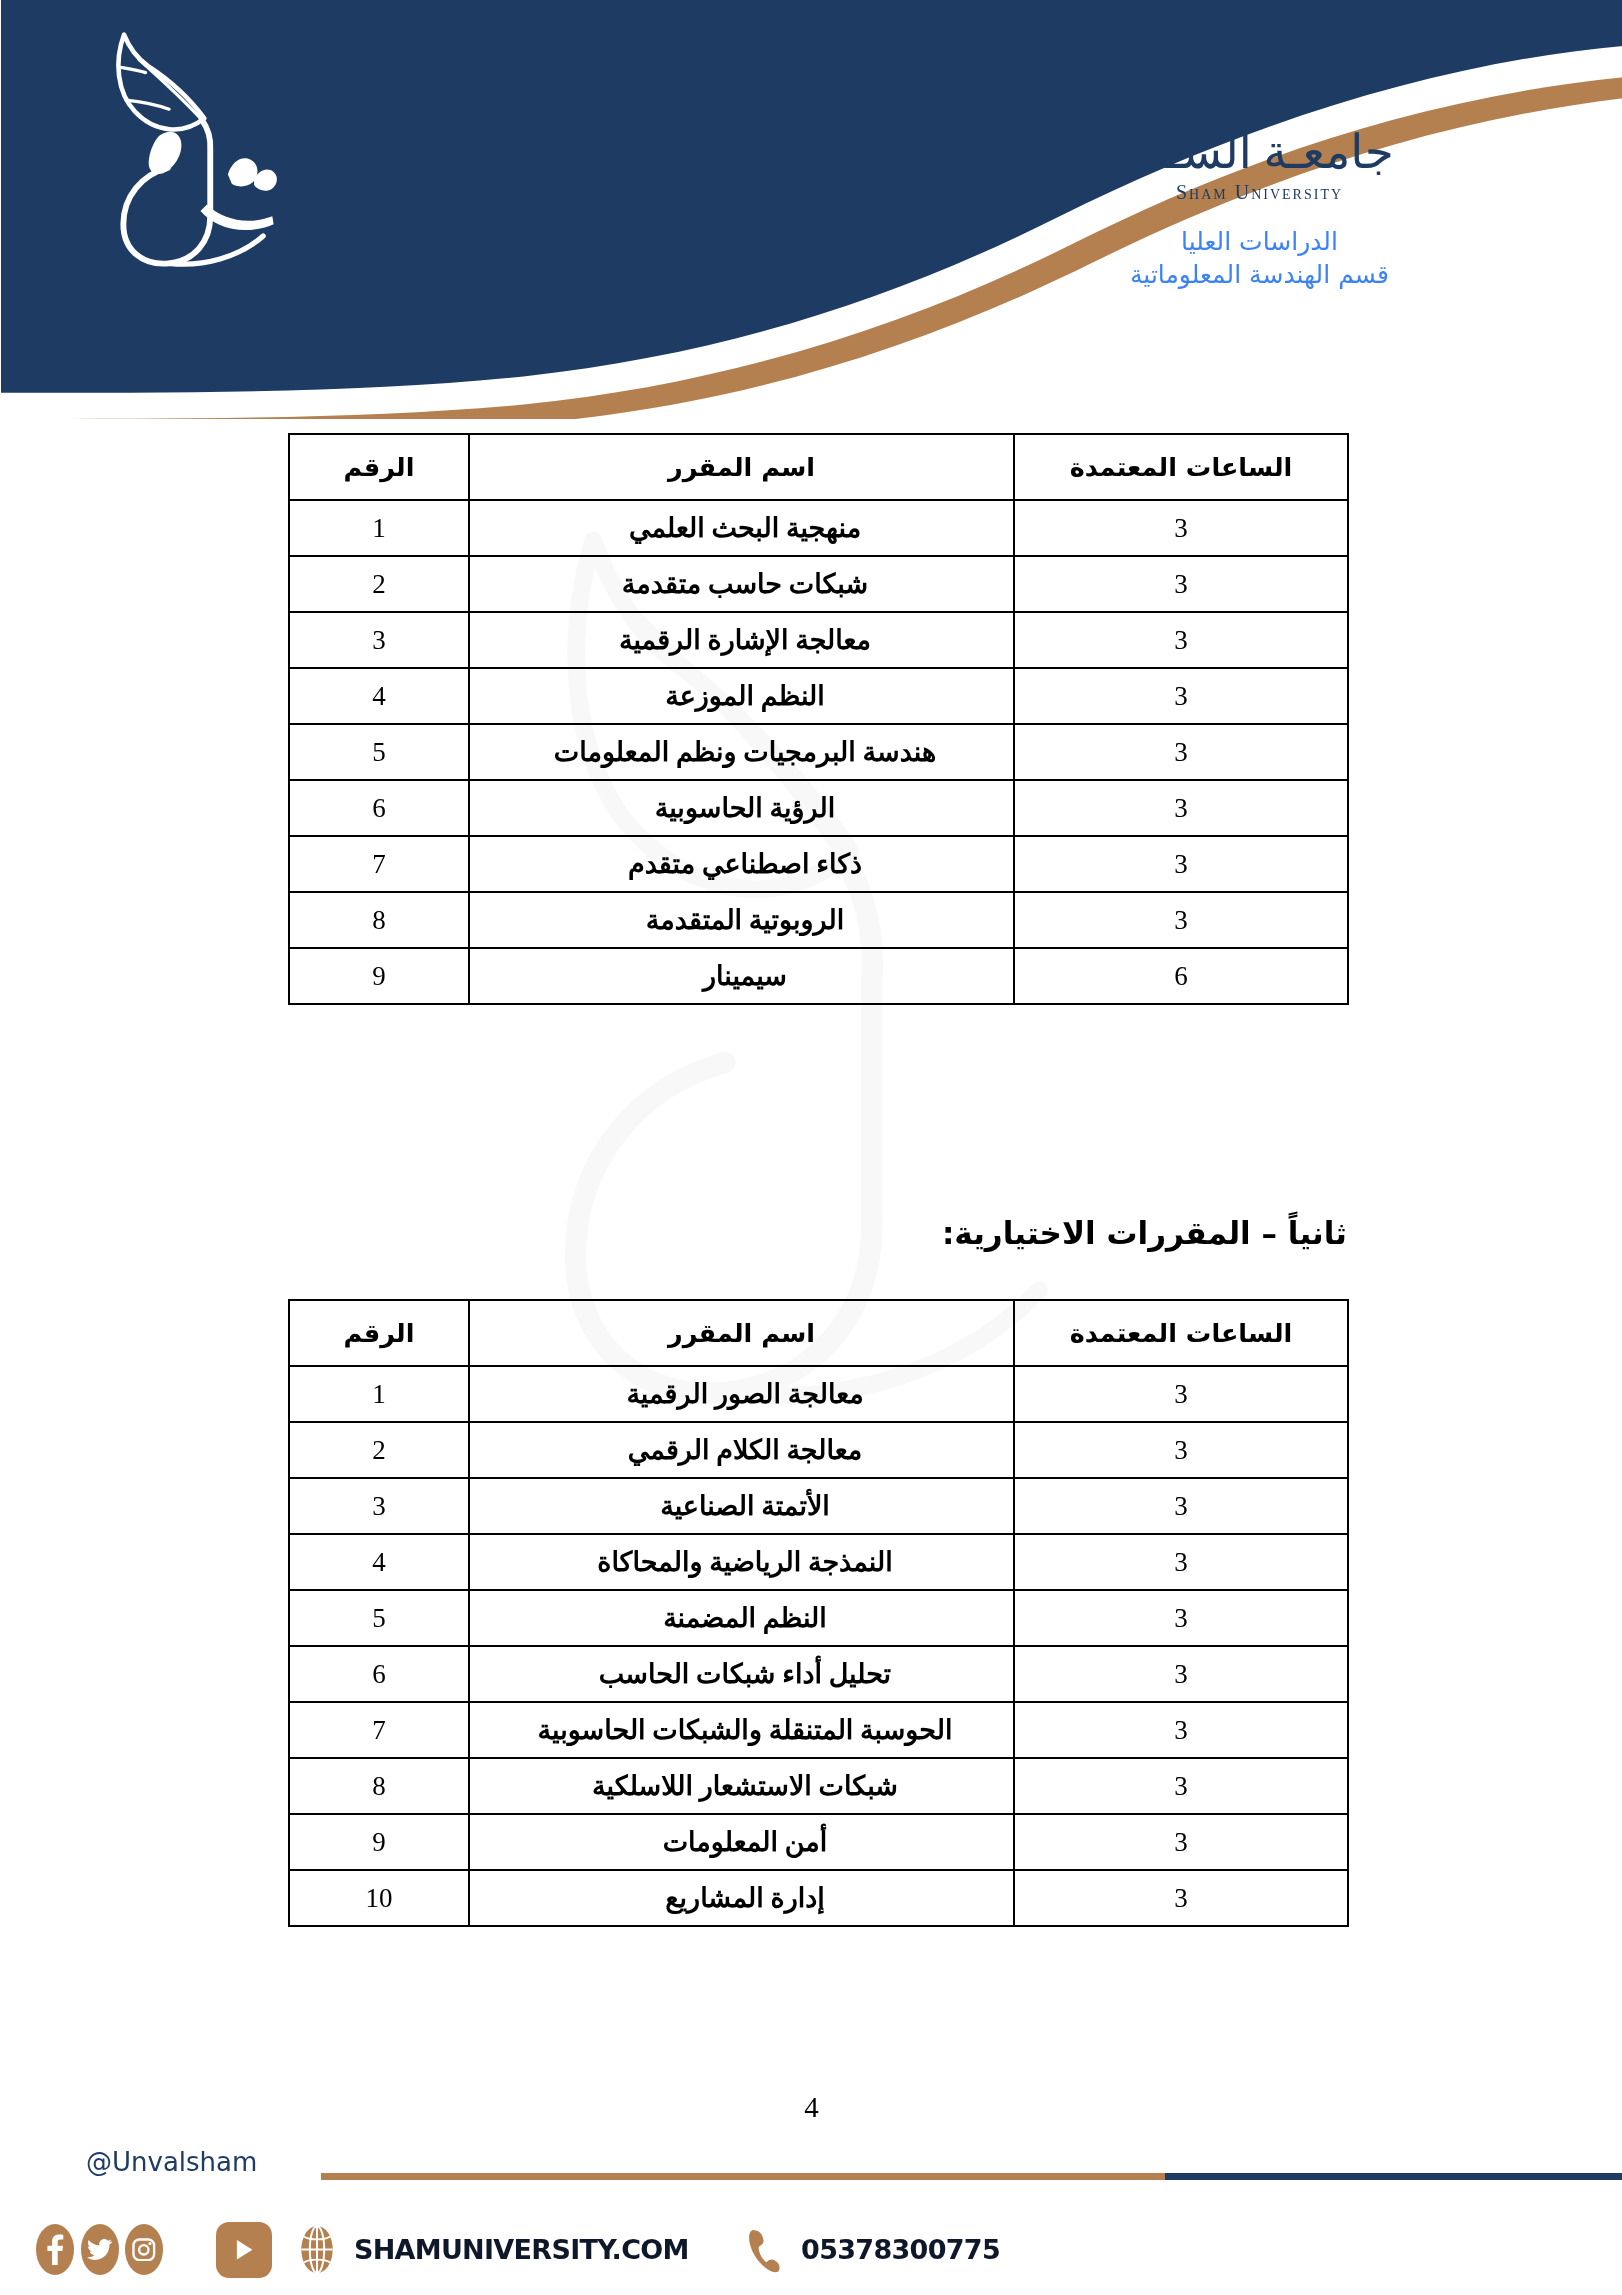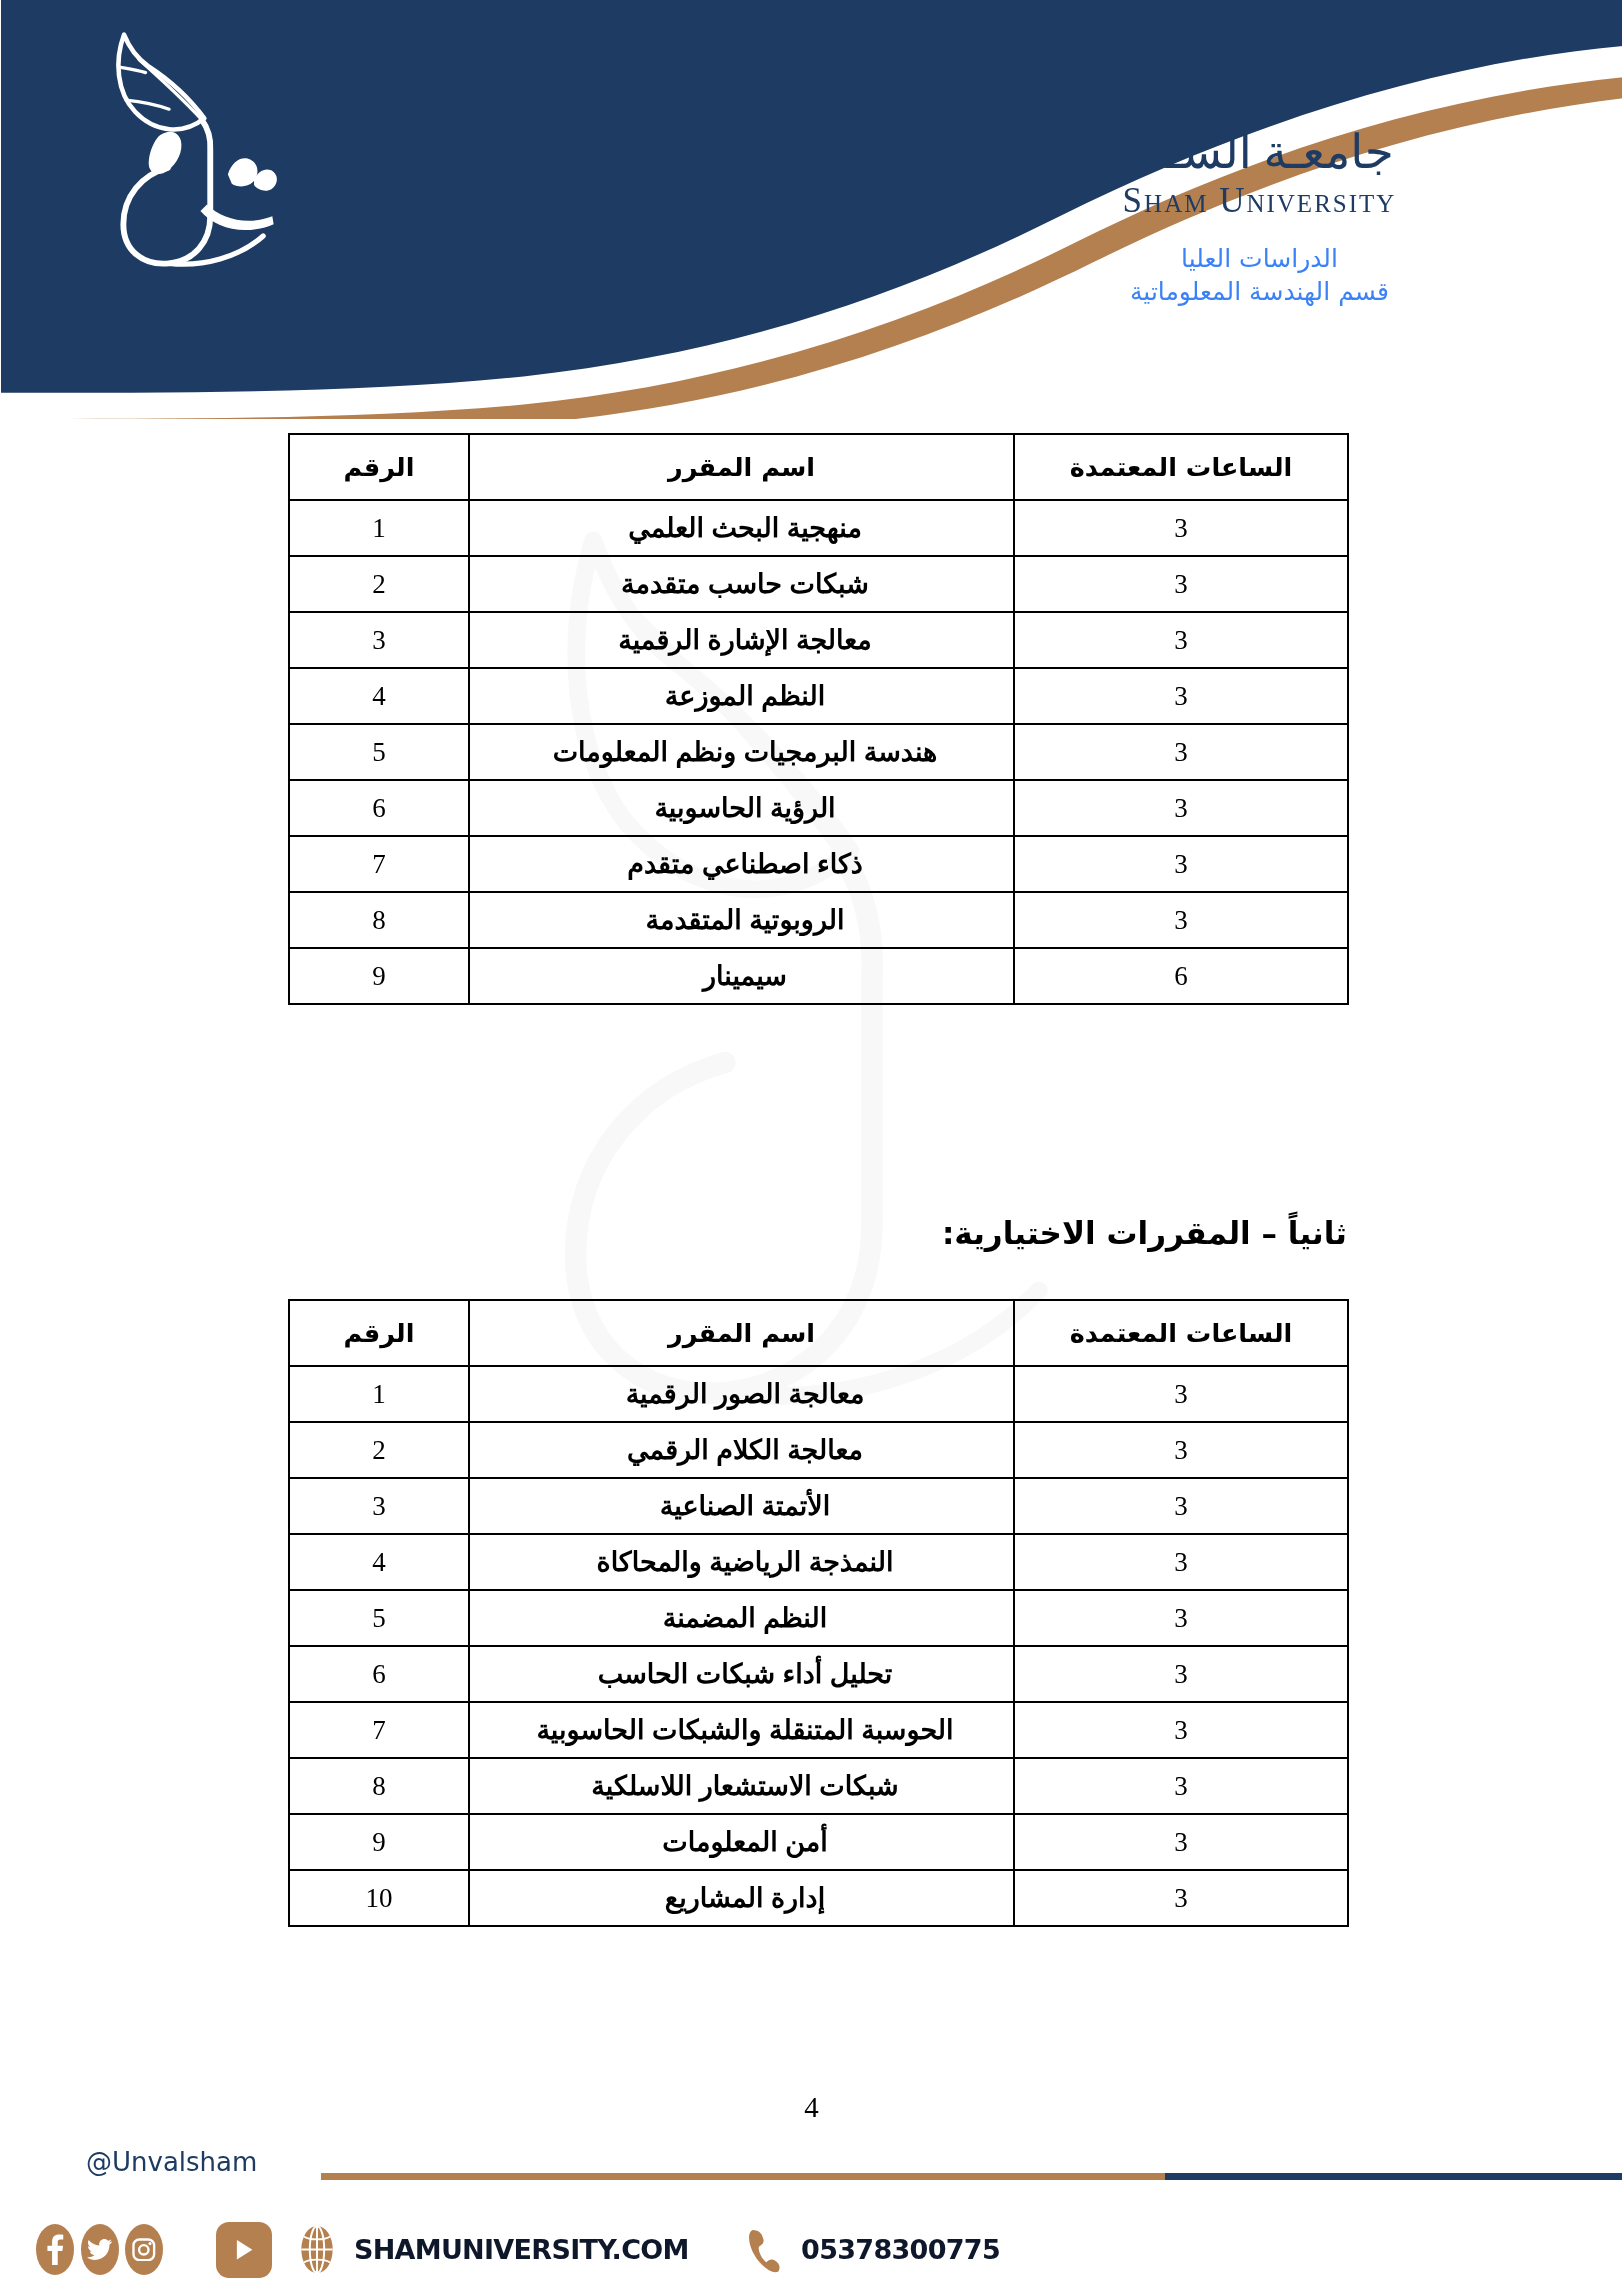--- a/index.html
+++ b/index.html
@@ -48,21 +48,21 @@
     font-family: Liberation Serif, serif;
     font-size: 47px;
     font-weight: 300;
     letter-spacing: 2.6px;
     color: #1e3c63;
     line-height: 1.05;
     white-space: nowrap;
   }
   #univ-name-en {
     font-family: "Liberation Serif", "DejaVu Serif", serif;
-    font-size: 35px;
+    font-size: 20px;
     font-variant: small-caps;
     letter-spacing: 2px;
     color: #1e3c63;
     margin-top: 3.9px;
     direction: ltr;
   }
   #dept-line-1, #dept-line-2 {
     font-family: "DejaVu Sans", "Liberation Sans", sans-serif;
     font-size: 25px;
     font-weight: 400;
@@ -118,21 +118,21 @@
     font-family: "DejaVu Sans", "Liberation Sans", sans-serif;
     font-weight: bold;
     font-size: 25.5px;
     color: #000;
   }
   .course-table tbody td {
     height: 54px;
     font-size: 27px;
   }
   td.cell-name {
-    font-family: Liberation Sans, sans-serif;
+    font-family: Liberation Serif, serif;
     font-weight: bold;
     font-size: 25.5px;
     text-align: center;
     padding-left: 7px;
   }
   td.cell-num, td.cell-hours {
     font-family: "Liberation Serif", "DejaVu Serif", serif;
     font-weight: normal;
     font-size: 30px;
     direction: ltr;

